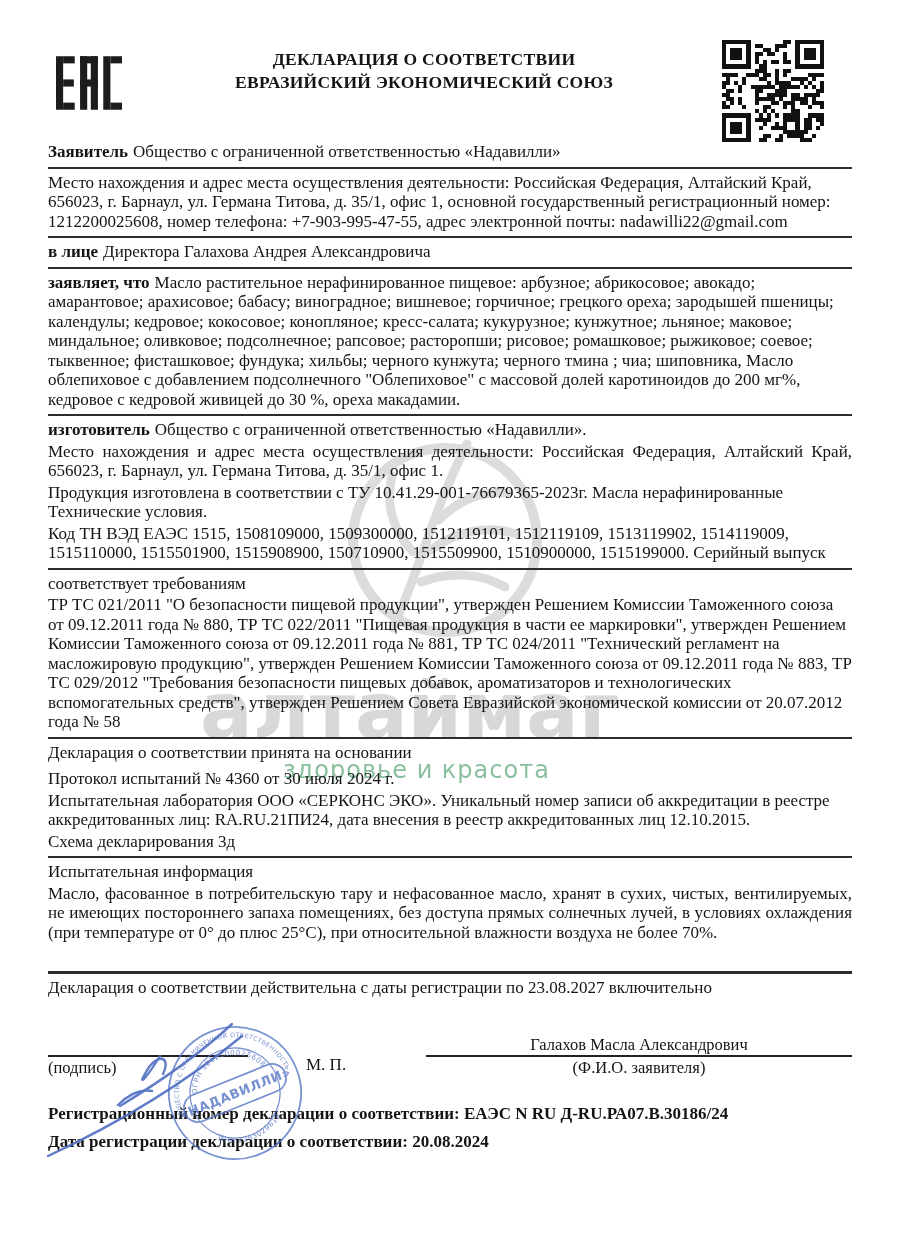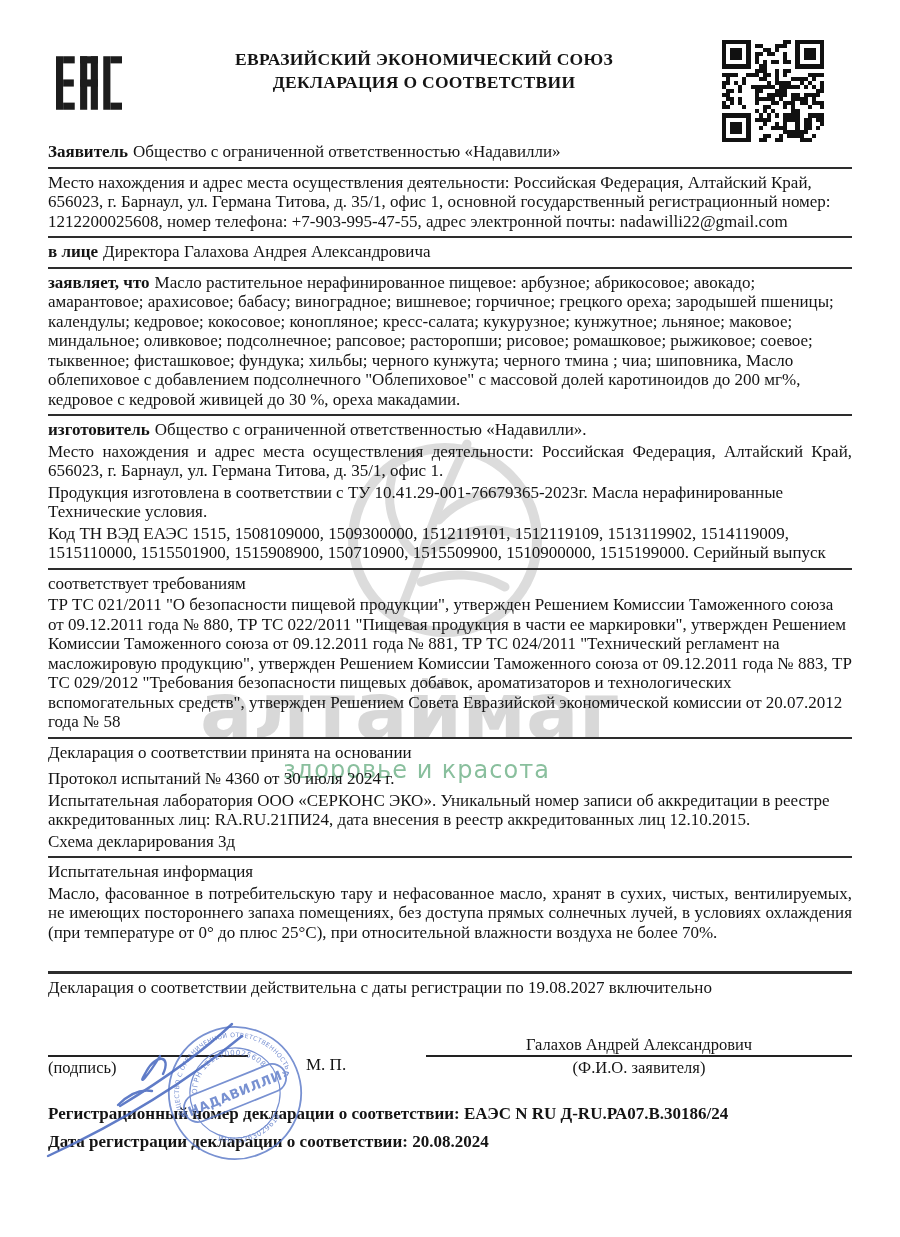--- a/index.html
+++ b/index.html
@@ -78,22 +78,22 @@
         <rect x="27" y="0" width="8" height="60"></rect>
           <rect x="39" y="0" width="8" height="60"></rect>
         <rect x="27" y="0" width="20" height="8"></rect>
           <rect x="27" y="26" width="20" height="8"></rect>
         <rect x="53" y="0" width="8" height="60"></rect>
           <rect x="61" y="0" width="13" height="8"></rect>
         <rect x="61" y="52" width="13" height="8"></rect>
       </g>
     </svg>
     <div class="titles">
+      <div>ДЕКЛАРАЦИЯ О СООТВЕТСТВИИ</div>
       <div>ЕВРАЗИЙСКИЙ ЭКОНОМИЧЕСКИЙ СОЮЗ</div>
-      <div>ДЕКЛАРАЦИЯ О СООТВЕТСТВИИ</div>
     </div>
     <div class="qrbox">
       <svg id="qr-svg" width="102" height="102" viewBox="0 0 25 25" shape-rendering="crispEdges">
           <rect x="15" y="0" width="1" height="1" fill="#111"></rect>
           <rect x="16" y="0" width="1" height="1" fill="#111"></rect>
           <rect x="8" y="1" width="1" height="1" fill="#111"></rect>
           <rect x="9" y="1" width="1" height="1" fill="#111"></rect>
           <rect x="13" y="1" width="1" height="1" fill="#111"></rect>
           <rect x="14" y="1" width="1" height="1" fill="#111"></rect>
           <rect x="15" y="1" width="1" height="1" fill="#111"></rect>
@@ -339,31 +339,31 @@
   <p style="margin-top:7px">Протокол испытаний № 4360 от 30 июля 2024 г.</p>
   <p>Испытательная лаборатория ООО «СЕРКОНС ЭКО». Уникальный номер записи об аккредитации в реестре аккредитованных лиц: RA.RU.21ПИ24, дата внесения в реестр аккредитованных лиц 12.10.2015.</p>
   <p>Схема декларирования 3д</p>
   <div class="hr"></div>
 
   <p class="b">Испытательная информация</p>
   <p class="just" style="">Масло, фасованное в потребительскую тару и нефасованное масло, хранят в сухих, чистых, вентилируемых, не имеющих постороннего запаха помещениях, без доступа прямых солнечных лучей, в условиях охлаждения (при температуре от 0° до плюс 25°С), при относительной влажности воздуха не более 70%.</p>
   <div style="height:22px"></div>
   <div class="hr thick"></div>
 
-  <p class="b">Декларация о соответствии действительна с даты регистрации по 19.08.2027 включительно</p>
+  <p class="b">Декларация о соответствии действительна с даты регистрации по 23.08.2027 включительно</p>
 
   <div class="sig">
     <div class="sig-left">
       <div class="space"></div>
       <div class="sigline"></div>
       <div class="cap">(подпись)</div>
     </div>
     <div class="mp">М. П.</div>
     <div class="sig-right">
-      <div class="cap">Галахов Андрей Александрович</div>
+      <div class="cap">Галахов Масла Александрович</div>
       <div class="sigline"></div>
       <div class="cap">(Ф.И.О. заявителя)</div>
     </div>
   </div>
 
   <div class="regs">
     <p><span>Регистрационный номер декларации о соответствии:</span> <span>ЕАЭС N RU Д-RU.РА07.В.30186/24</span></p>
     <p><span>Дата регистрации декларации о соответствии:</span> <span>20.08.2024</span></p>
   </div>
 

